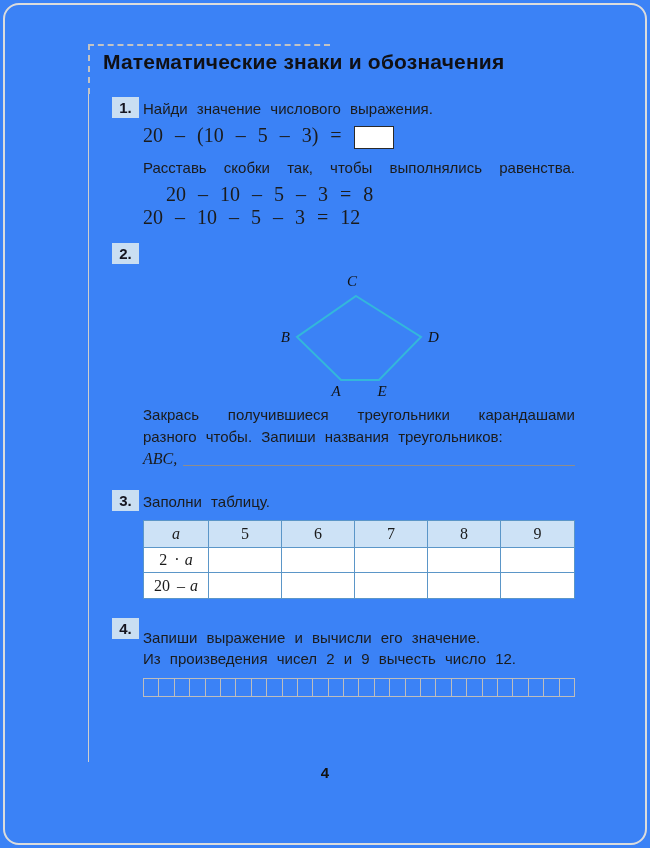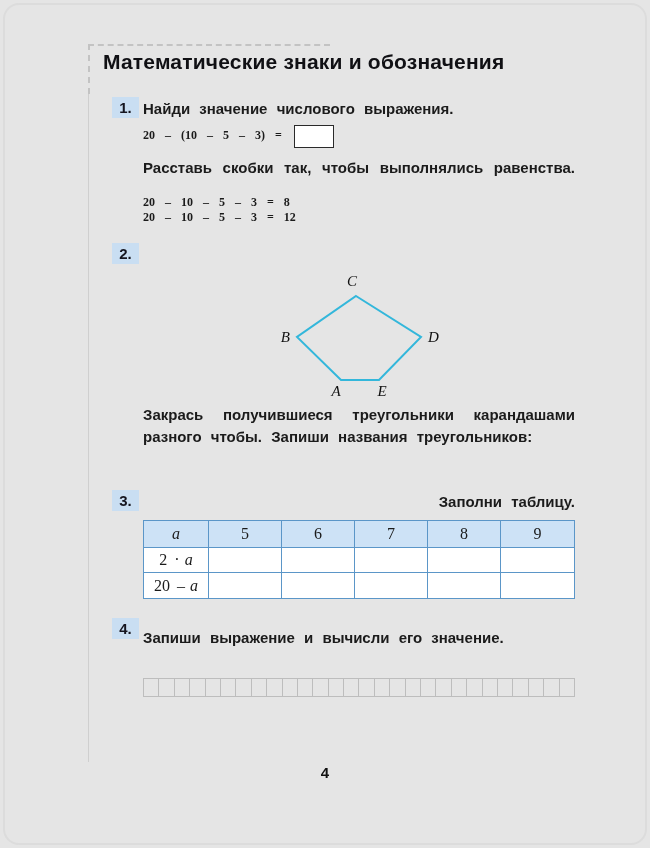--- a/index.html
+++ b/index.html
@@ -1,30 +1,30 @@
 <!DOCTYPE html>
 <html><head>
 <meta charset="utf-8">
 <style>
   html,body{margin:0;padding:0;background:#fff;}
-  .page{position:relative;width:650px;height:848px;background:#e5e5e5;overflow:hidden;
+  .page{position:relative;width:650px;height:848px;background:#3b82f6;overflow:hidden;
         font-family:"Liberation Sans",sans-serif;color:#1b1b1b;}
   .frame{position:absolute;inset:3px;border:2px solid #dcdcdc;border-radius:16px;pointer-events:none;}
   .dash-h{position:absolute;left:88px;top:44px;width:242px;border-top:2px dashed #c3c3c3;}
   .dash-v{position:absolute;left:88px;top:44px;height:50px;border-left:2px dashed #c3c3c3;}
   .vline{position:absolute;left:88px;top:94px;height:668px;border-left:1.5px solid #cfcfcf;}
   .title{position:absolute;left:103px;top:50px;margin:0;font-size:21px;font-weight:bold;color:#101014;letter-spacing:.2px;}
 
   .task-num{position:absolute;left:112px;width:27px;height:21px;background:#c9def2;
             display:flex;align-items:center;justify-content:center;
             font-weight:bold;font-size:15px;color:#15151f;}
-  .block{position:absolute;left:143px;width:432px;font-size:15px;line-height:22px;font-weight:bold;}
+  .block{position:absolute;left:143px;width:432px;font-size:15px;line-height:22px;}
   .ws5{word-spacing:5px;}
   .jline{text-align:justify;text-align-last:justify;}
-  .math{font-family:"Liberation Serif",serif;font-size:12px;word-spacing:7px;}
+  .math{font-family:"Liberation Serif",serif;font-size:20px;word-spacing:7px;}
   .var{font-family:"Liberation Serif",serif;font-style:italic;}
   .ansbox{display:inline-block;width:38px;height:21px;border:1.5px solid #2a2a2a;
           vertical-align:middle;margin-left:12px;background:#fff;}
 
   .figure{position:absolute;left:270px;top:272px;}
   .pent{fill:none;stroke:#33b7db;stroke-width:2;stroke-linejoin:miter;}
   .vlabel{font-family:"Liberation Serif",serif;font-style:italic;font-size:15px;fill:#111;}
 
   .ansrow{display:flex;align-items:flex-end;}
   .ansrow .var{font-size:16px;}
@@ -60,39 +60,43 @@
   <div class="vline"></div>
 
   <h1 class="title">Математические знаки и обозначения</h1>
 
   <div class="task-num" style="top:97px;">1.</div>
   <div class="block ws5" style="top:98px;">Найди значение числового выражения.</div>
   <div class="block math" style="top:124px;">
     <span>20 – (10 – 5 – 3) =</span><span class="ansbox"></span>
   </div>
   <div class="block ws5 jline" style="top:157px;">Расставь скобки так, чтобы выполнялись равенства.</div>
-  <div class="block math" style="top:191px;">20 – 10 – 5 – 3 = 8</div>
+  <div class="block math" style="top:183px;margin-left:23px;">20 – 10 – 5 – 3 = 8</div>
   <div class="block math" style="top:206px;">20 – 10 – 5 – 3 = 12</div>
 
   <div class="task-num" style="top:243px;">2.</div>
 
   <svg class="figure" width="170" height="128" viewBox="0 0 170 128">
     <polygon class="pent" points="86,24 151,65 109,108 71,108 27,65"></polygon>
     <text class="vlabel" x="82" y="14" text-anchor="middle">C</text>
     <text class="vlabel" x="20" y="70" text-anchor="end">B</text>
     <text class="vlabel" x="158" y="70" text-anchor="start">D</text>
     <text class="vlabel" x="66" y="124" text-anchor="middle">A</text>
     <text class="vlabel" x="112" y="124" text-anchor="middle">E</text>
   </svg>
 
   <div class="block ws5 jline" style="top:404px;">Закрась получившиеся треугольники карандашами</div>
   <div class="block ws5" style="top:426px;">разного чтобы. Запиши названия треугольников:</div>
+  <div class="block ansrow" style="top:448px;">
+    <span class="var">ABC,</span>
+    <span class="ansline"></span>
+  </div>
 
   <div class="task-num" style="top:490px;">3.</div>
-  <div class="block ws5" style="top:491px;text-align:right;">Заполни таблицу.</div>
+  <div class="block ws5" style="top:491px;">Заполни таблицу.</div>
 
   <div class="table">
     <div>
         <span class="var">a</span>
       </div>
     <div>5</div>
     <div>6</div>
     <div>7</div>
     <div>8</div>
     <div>9</div>
@@ -113,20 +117,21 @@
       </div>
     <div></div>
     <div></div>
     <div></div>
     <div></div>
     <div></div>
   </div>
 
   <div class="task-num" style="top:618px;">4.</div>
   <div class="block ws5" style="top:619px;margin-top:8px;">Запиши выражение и вычисли его значение.</div>
+  <div class="block ws5" style="top:648px;">Из произведения чисел 2 и 9 вычесть число 12.</div>
 
   <div class="wgrid">
       <div class="gcell"></div>
       <div class="gcell"></div>
       <div class="gcell"></div>
       <div class="gcell"></div>
       <div class="gcell"></div>
       <div class="gcell"></div>
       <div class="gcell"></div>
       <div class="gcell"></div>

